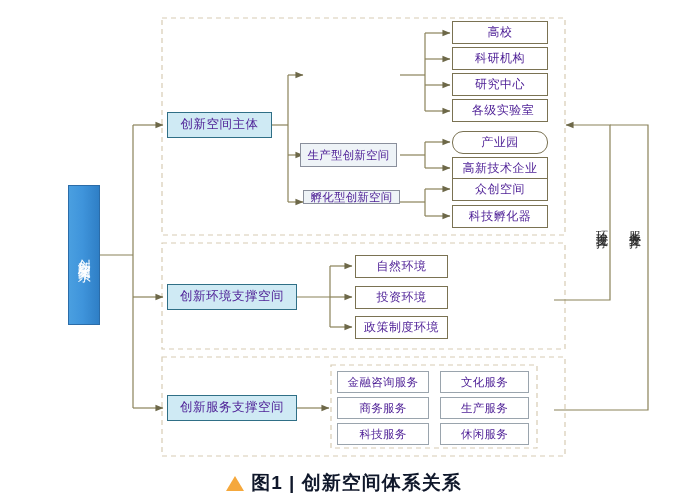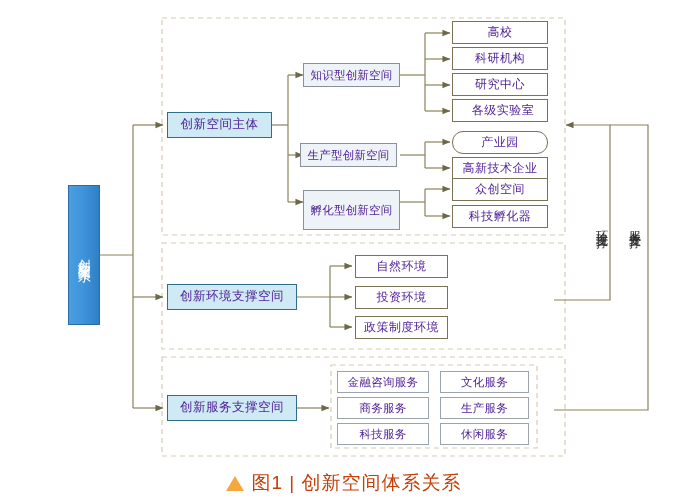--- a/index.html
+++ b/index.html
@@ -54,21 +54,21 @@
   .caption{
     position:absolute;left:0;top:466px;width:688px;height:34px;
     display:flex;align-items:center;justify-content:center;
     gap:7px;
   }
   .cap-tri{
     width:0;height:0;border-left:9px solid transparent;
     border-right:9px solid transparent;border-bottom:15px solid #f5a83c;
   }
   .cap-text{
-    font-size:19px;font-weight:normal;color:#c2410c;letter-spacing:1px;
+    font-size:19px;font-weight:bold;color:#0f172a;letter-spacing:1px;
   }
 </style>
 </head>
 <body>
 
 <div id="stage">
 
   <svg width="688" height="500">
     <defs>
       <marker id="arrow" viewBox="0 0 10 10" refX="9" refY="5" markerWidth="7" markerHeight="7" orient="auto-start-reverse">
@@ -126,23 +126,22 @@
       <path d="M 566 125 L 610 125 L 610 300 L 554 300" marker-start="url(#arrowL)"></path>
 
       <path d="M 610 125 L 648 125 L 648 410 L 554 410"></path>
     </g>
   </svg>
 
   <div class="node root-bar" style="left:68px;top:185px;width:32px;height:140px;">创新空间体系</div>
 
   <div class="node lvl1" style="left:167px;top:112px;width:105px;height:26px;">创新空间主体</div>
 
-  <div class="node lvl2" style="left:303px;top:63px;width:97px;height:24px;">知识型创新空间</div>
   <div class="node lvl2" style="left:300px;top:143px;width:97px;height:24px;">生产型创新空间</div>
-  <div class="node lvl2" style="left:303px;top:190px;width:97px;height:40px;">孵化型创新空间</div>
+  <div class="node lvl2" style="left:303px;top:190px;width:97px;height:14px;">孵化型创新空间</div>
 
   <div class="node leaf" style="left:452px;top:21px;width:96px;height:23px;">高校</div>
   <div class="node leaf" style="left:452px;top:47px;width:96px;height:23px;">科研机构</div>
   <div class="node leaf" style="left:452px;top:73px;width:96px;height:23px;">研究中心</div>
   <div class="node leaf" style="left:452px;top:99px;width:96px;height:23px;padding-left:6px;">各级实验室</div>
 
   <div class="node leaf" style="left:452px;top:131px;width:96px;height:23px;border-radius:11px;">产业园</div>
   <div class="node leaf" style="left:452px;top:157px;width:96px;height:23px;">高新技术企业</div>
 
   <div class="node leaf" style="left:452px;top:178px;width:96px;height:23px;">众创空间</div>

